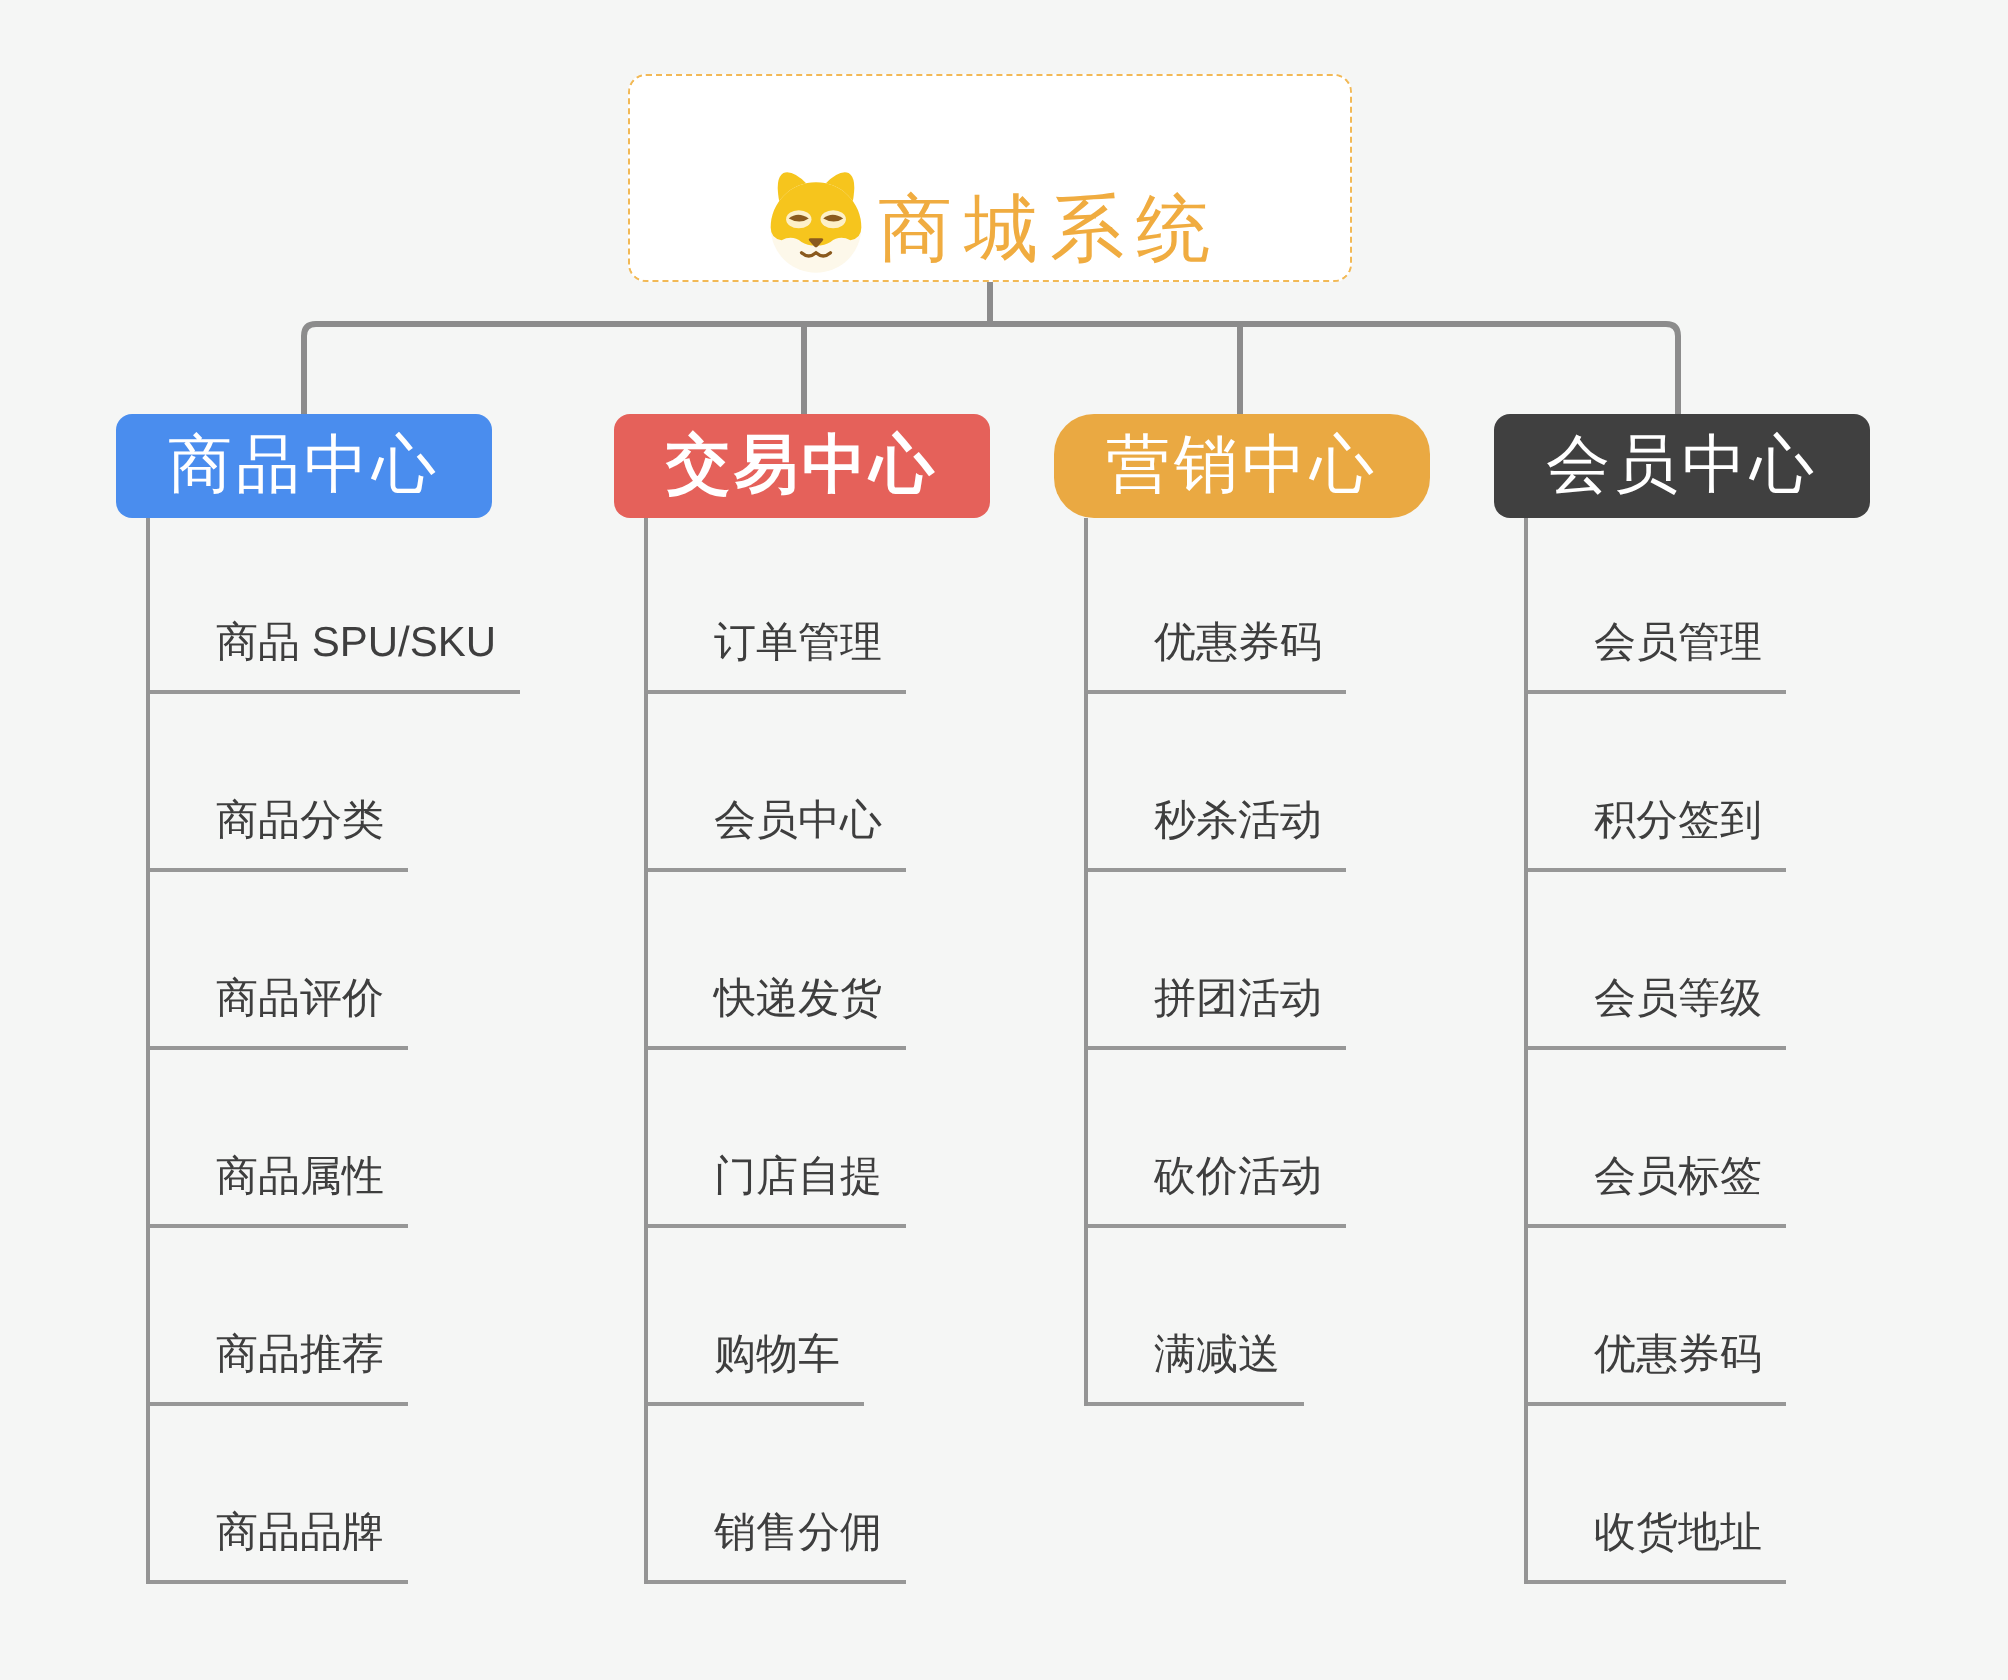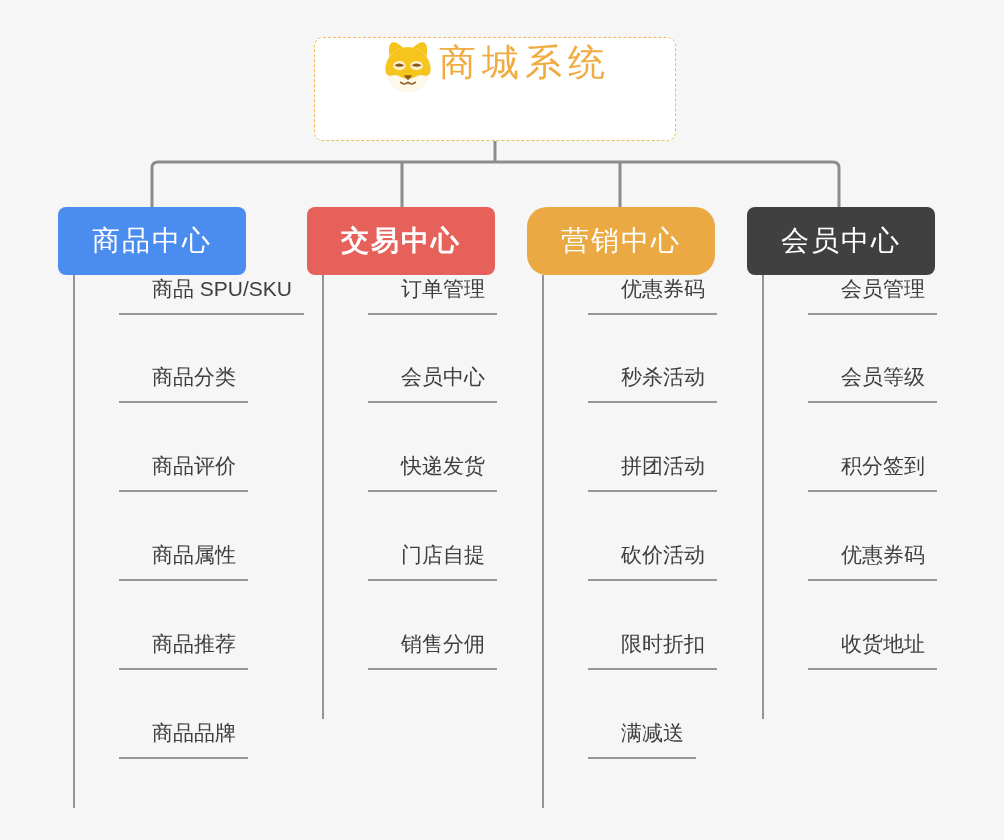--- a/index.html
+++ b/index.html
@@ -11,54 +11,54 @@
     overflow:hidden;
   }
   
   .root-node{
     position:absolute;left:314px;top:37px;
     width:362px;height:104px;
     background:#ffffff;
     border:1px dashed #f2b956;
     border-radius:9px;
     box-sizing:border-box;
-    display:flex;align-items:flex-start;justify-content:center;
+    display:flex;align-items:flex-end;justify-content:center;
     gap:2px;
   }
   .root-title{
     font-size:37px;
     letter-spacing:6px;
     color:#f0ac40;
     font-weight:500;
     white-space:nowrap;
   }
   .dog-icon{width:58px;height:58px;display:block;}
   
   .connectors{position:absolute;left:0;top:0;pointer-events:none;}
   .connectors path{fill:none;stroke:#8c8c8c;stroke-width:3;}
   
   .branch{position:absolute;top:207px;width:188px;}
   .branch-header{
-    width:188px;height:68px;
+    width:188px;height:52px;
     border-radius:8px;
     display:flex;align-items:center;justify-content:center;
     color:#ffffff;
-    font-size:28px;
+    font-size:32px;
     letter-spacing:2px;
     white-space:nowrap;
   }
   .children{
     list-style:none;margin:0;padding:0;
     margin-left:15px;
     border-left:2px solid #949494;
     width:max-content;
   }
   .children li{
     height:89px;
-    display:flex;align-items:flex-start;padding-left:44px;
+    display:flex;align-items:flex-end;
   }
   .children li:first-child{height:88px;}
   .leaf{
     display:inline-block;
     font-size:21px;
     color:#3e3e3e;
     white-space:nowrap;
     padding:0 12px 10px 33px;
     border-bottom:2px solid #979797;
   }
@@ -137,20 +137,23 @@
       <li>
           <span class="leaf">会员中心</span>
         </li>
       <li>
           <span class="leaf">快递发货</span>
         </li>
       <li>
           <span class="leaf">门店自提</span>
         </li>
       <li>
+          <span class="leaf">购物车</span>
+        </li>
+      <li>
           <span class="leaf">销售分佣</span>
         </li>
     </ul>
   </div>
 
   <div class="branch" style="left:527px">
     <div class="branch-header" style="background: rgb(234, 169, 66); border-radius: 20px;">
       <span>营销中心</span>
     </div>
     <ul class="children">
@@ -160,41 +163,41 @@
       <li>
           <span class="leaf">秒杀活动</span>
         </li>
       <li>
           <span class="leaf">拼团活动</span>
         </li>
       <li>
           <span class="leaf">砍价活动</span>
         </li>
       <li>
-          <span class="leaf">限时折扣</span>
-        </li>
-      <li>
           <span class="leaf">满减送</span>
         </li>
     </ul>
   </div>
 
   <div class="branch" style="left:747px">
     <div class="branch-header" style="background: #404040;">
       <span>会员中心</span>
     </div>
     <ul class="children">
       <li>
           <span class="leaf">会员管理</span>
         </li>
       <li>
+          <span class="leaf">积分签到</span>
+        </li>
+      <li>
           <span class="leaf">会员等级</span>
         </li>
       <li>
-          <span class="leaf">积分签到</span>
+          <span class="leaf">会员标签</span>
         </li>
       <li>
           <span class="leaf">优惠券码</span>
         </li>
       <li>
           <span class="leaf">收货地址</span>
         </li>
     </ul>
   </div>
 

